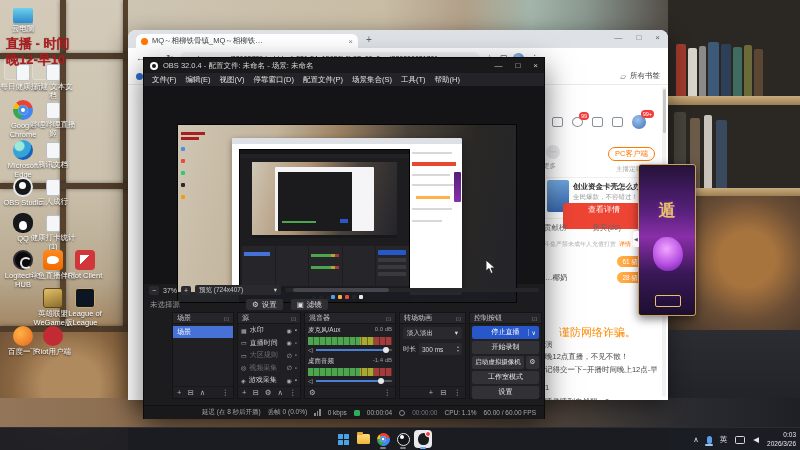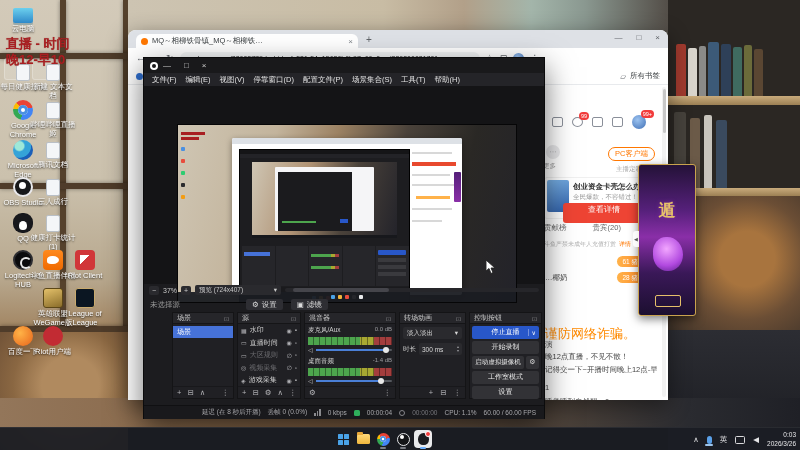--- a/index.html
+++ b/index.html
@@ -363,40 +363,40 @@
       </div>
       <div class="ab" style="left:418px;top:60px;width:14px;height:14px;border-radius:50%;background:#e8e8ea;color:#999;font-size:7px;text-align:center;line-height:14px"><span>⋯</span></div>
       <div class="ab" style="left:415px;top:77px;font-size:6.5px;color:#999">更多</div>
       <div class="ab pcbtn" style="left:480px;top:62px">PC客户端</div>
       <div class="ab" style="left:488px;top:80px;font-size:6.5px;color:#a8a8a8">主播定制已上线</div>
       <div class="ab adcard" style="left:416px;top:92px;width:118px;height:42px">
         <div class="ab" style="left:2px;top:2px;width:22px;height:32px;border-radius:2px;background:linear-gradient(160deg,#7ab3e8,#2f5fa8)"></div>
         <div class="ab" style="right:2px;top:2px;font-size:5.5px;color:#bbb;border:1px solid #ddd;border-radius:2px;padding:0 2px">广告</div>
         <div class="ab" style="left:28px;top:4px;width:86px;font-size:7.5px;font-weight:700;color:#333;white-space:nowrap;overflow:hidden">创业资金卡壳怎么办？中</div>
         <div class="ab" style="left:28px;top:15px;font-size:6.5px;color:#999">全民爆款，不容错过！</div>
-        <div class="ab redbtn" style="left:18px;top:25px;width:82px;height:20px">查看详情</div>
+        <div class="ab redbtn" style="left:18px;top:25px;width:82px;height:26px">查看详情</div>
       </div>
       <div class="ab" style="left:416px;top:138px;width:118px;display:flex;justify-content:space-between">
         <span class="dtab">贡献榜</span>
         <span class="dtab">贵宾(20)</span>
         <span class="dtab" style="color:#b98a3e">钻粉</span>
       </div>
       <div class="ab" style="left:416px;top:155px;width:118px;display:flex;gap:3px;align-items:center">
         <span style="font-size:6px;color:#b0b0b0;white-space:nowrap;overflow:hidden">斗鱼严禁未成年人充值打赏</span>
         <span style="font-size:6px;color:#ff7700">详情</span>
       </div>
 
       <div class="ab" style="left:417px;top:170px;width:115px;height:14px">
         <span class="pill-o ab" style="right:4px;top:1px">61 猪猪侠</span>
       </div>
       <div class="ab" style="left:417px;top:186px;width:115px;height:14px">
         <span class="cmsg ab" style="left:0;top:2px;max-width:55px">…椰奶</span>
         <span class="pill-o ab" style="right:4px;top:1px">28 猪猪侠</span>
       </div>
-      <div class="ab" style="left:417px;top:240px;font-size:13px;color:#ff8a00">谨防网络诈骗。</div>
+      <div class="ab" style="left:431px;top:240px;font-size:11px;color:#ff8a00">谨防网络诈骗。</div>
       <div class="ab cmsg" style="left:417px;top:255px;width:112px">演</div>
       <div class="ab cmsg" style="left:417px;top:267px;width:112px">晚12点直播，不见不散！</div>
       <div class="ab cmsg" style="left:417px;top:280px;width:112px">记得交一下~开播时间晚上12点-早上9</div>
       <div class="ab cmsg" style="left:417px;top:298px;width:112px">1</div>
       <div class="ab cmsg" style="left:417px;top:312px;width:112px">睡觉睡到自然醒：0</div>
 
       <div class="ab" style="right:2px;top:2px;width:4px;height:310px;background:#f2f2f2;border-radius:2px">
         <div class="ab" style="left:0.5px;top:2px;width:3px;height:44px;background:#c8c8c8;border-radius:2px"></div>
       </div>
     </div>
@@ -405,20 +405,21 @@
   <div class="ab poster">
     <div class="char">遁</div>
     <div class="gem"></div>
     <div class="seal"></div>
     <div class="collapse-tab">◀</div>
   </div>
 
   <div class="ab obs">
     <div class="ab obs-title">
       <i class="obs-logo"></i>
+      <span class="t">OBS 32.0.4 - 配置文件: 未命名 - 场景: 未命名</span>
       <span class="winbtn" style="color:#cfcfcf">—</span>
       <span class="winbtn" style="color:#cfcfcf;margin-left:8px">□</span>
       <span class="winbtn" style="color:#cfcfcf;margin-left:8px">×</span>
     </div>
     <div class="ab obs-menu">
       <span>文件(F)</span>
       <span>编辑(E)</span>
       <span>视图(V)</span>
       <span>停靠窗口(D)</span>
       <span>配置文件(P)</span>

